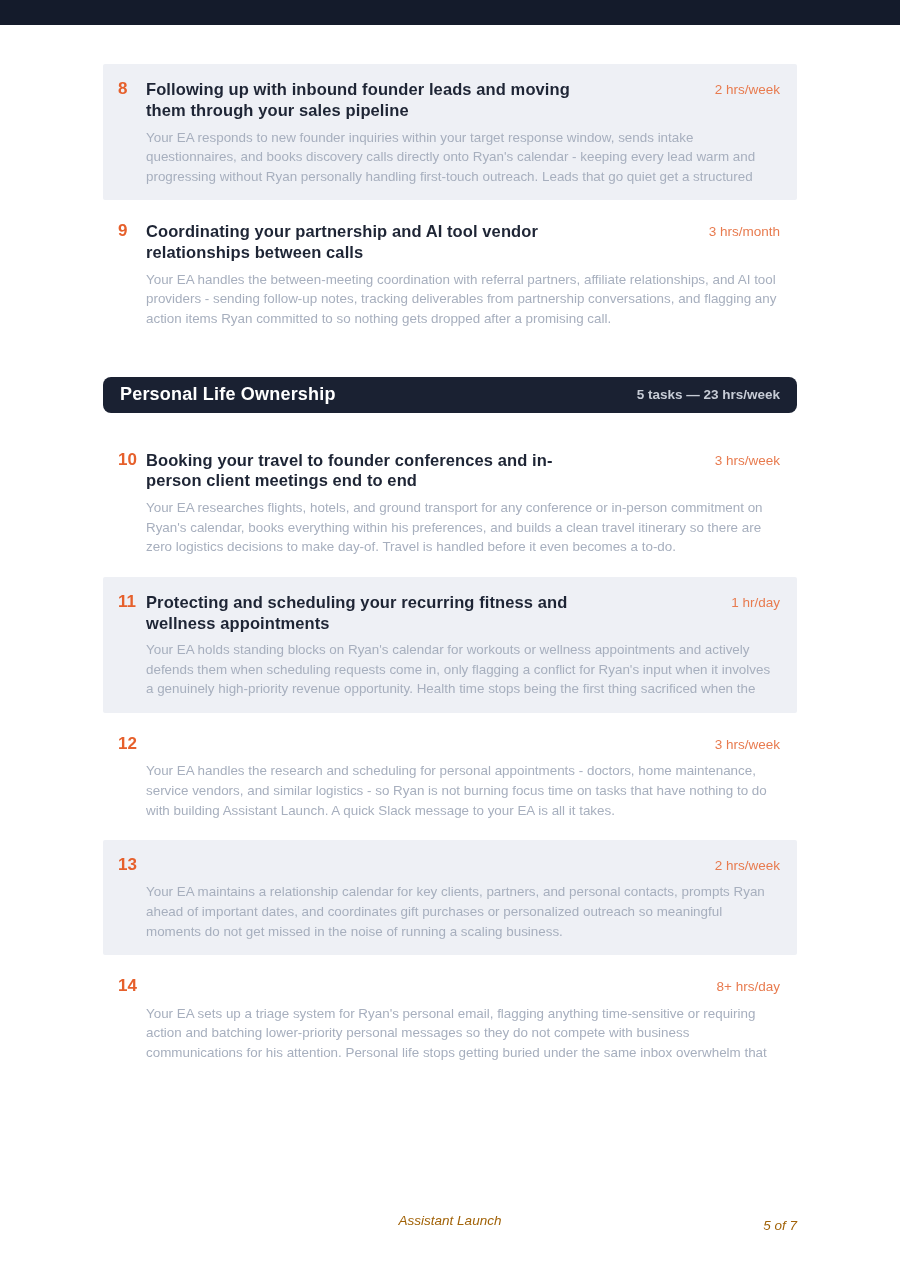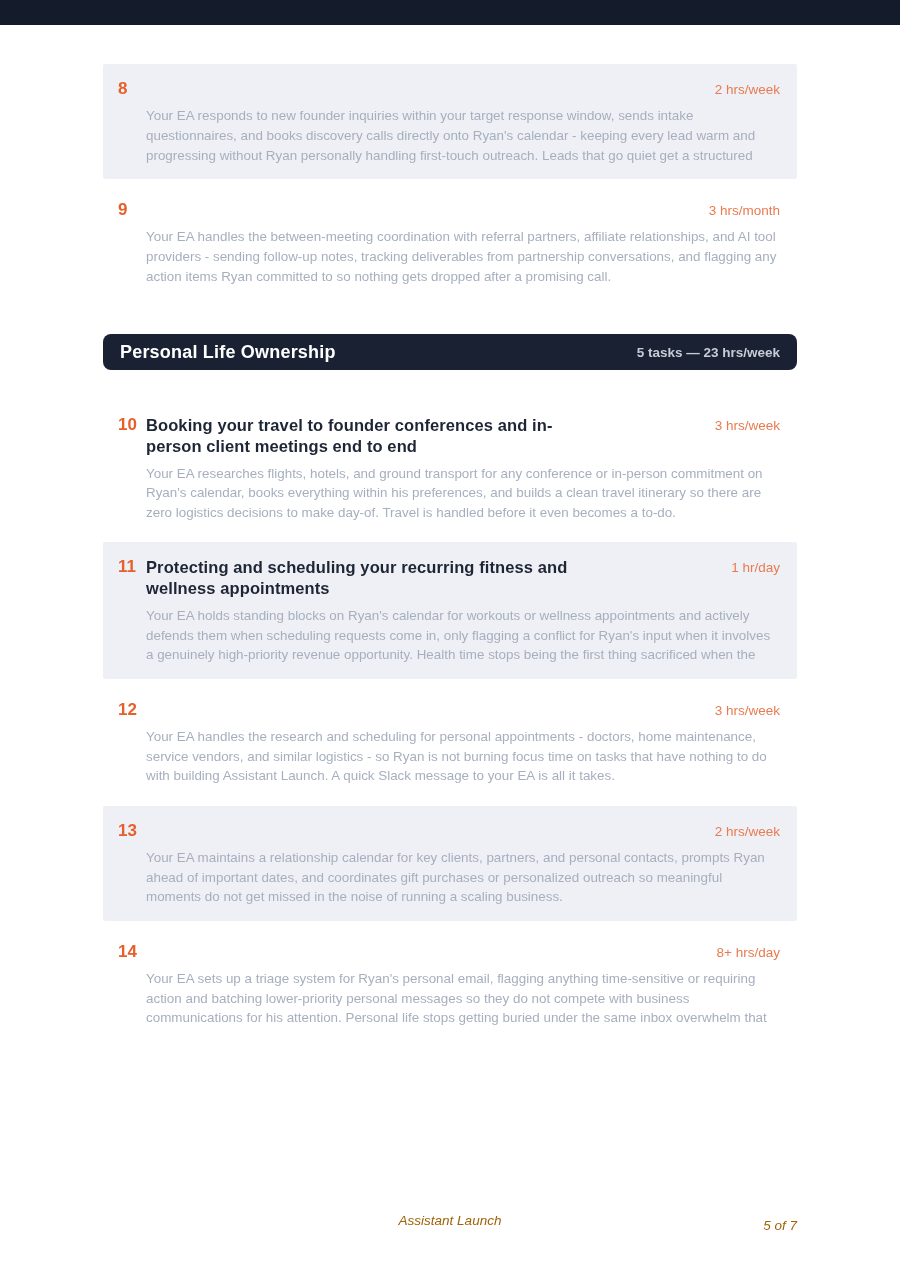--- a/index.html
+++ b/index.html
@@ -67,21 +67,21 @@
   }
   .section-header {
     display: flex;
     align-items: center;
     justify-content: space-between;
     background: #1a2132;
     border-radius: 8px;
     height: 36px;
     padding: 0 17px;
     margin-top: 34px;
-    margin-bottom: 30px;
+    margin-bottom: 22px;
     gap: 36px;
   }
   .section-title {
     color: #ffffff;
     font-size: 18px;
     font-weight: 700;
     letter-spacing: 0.2px;
   }
   .section-meta {
     color: #c7ccd6;
@@ -113,26 +113,28 @@
 </head>
 <body>
 
 <div class="page">
   <div class="top-bar"></div>
 
   <div class="content">
 
     <section class="task shaded">
       <span class="task-num">8</span>
+      <h3 class="task-title">Following up with inbound founder leads and moving them through your sales pipeline</h3>
       <span class="task-time">2 hrs/week</span>
       <p class="task-desc">Your EA responds to new founder inquiries within your target response window, sends intake questionnaires, and books discovery calls directly onto Ryan's calendar - keeping every lead warm and progressing without Ryan personally handling first-touch outreach. Leads that go quiet get a structured</p>
     </section>
 
     <section class="task">
       <span class="task-num">9</span>
+      <h3 class="task-title">Coordinating your partnership and AI tool vendor relationships between calls</h3>
       <span class="task-time">3 hrs/month</span>
       <p class="task-desc">Your EA handles the between-meeting coordination with referral partners, affiliate relationships, and AI tool providers - sending follow-up notes, tracking deliverables from partnership conversations, and flagging any action items Ryan committed to so nothing gets dropped after a promising call.</p>
     </section>
 
     <div class="section-header">
       <span class="section-title">Personal Life Ownership</span>
       <span class="section-meta">5 tasks — 23 hrs/week</span>
     </div>
 
     <section class="task">

